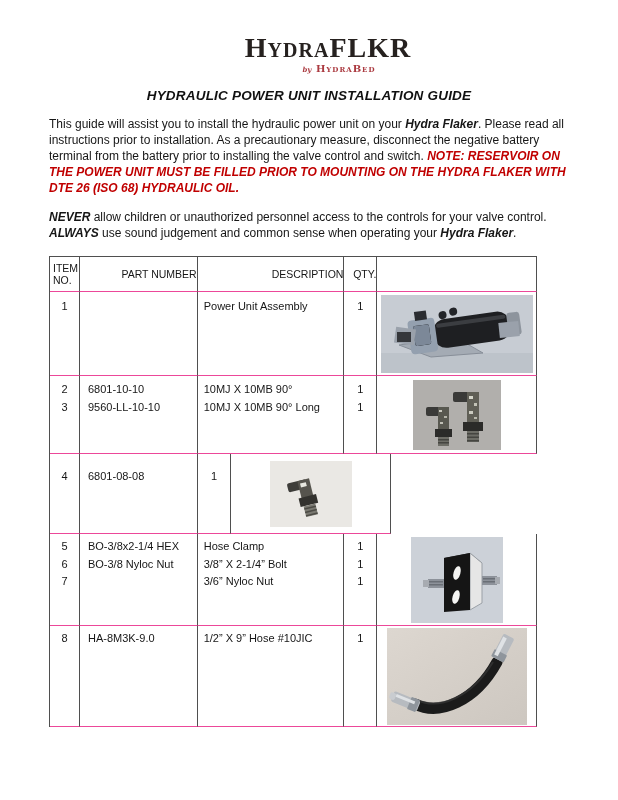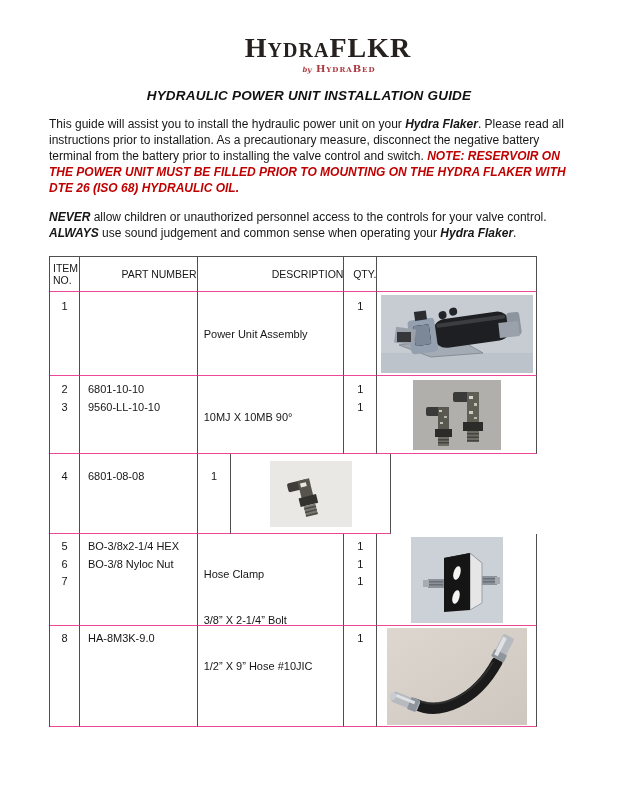--- a/index.html
+++ b/index.html
@@ -38,21 +38,21 @@
   .thead .cell{display:flex;flex-direction:column;justify-content:center;}
   .th{font-size:10.5px;}
   .th.center{text-align:right;}
   .th-item{padding-left:3px;}
   .b1{height:84px;} .b2{height:78px;} .b3{height:80px;} .b4{height:92px;} .b5{height:101px;}
   .b1 .txt{padding-top:6px;} .b2 .txt{padding-top:5px;} .b3 .txt{padding-top:14px;}
   .b4 .txt{padding-top:4px;} .b5 .txt{padding-top:4px;}
   .ln{line-height:17.5px;white-space:nowrap;}
   .c-item .ln,.c-qty .ln{text-align:center;}
   .c-part .ln{padding-left:8px;}
-  .c-desc .ln{padding-left:6px;margin-top:28px;}
+  .c-desc .ln{padding-left:6px;}
   svg{display:block;}
 </style>
 </head>
 <body>
 
 <div class="page">
 
   <header class="logo">
     <div class="logo-main"><span class="logo-hydra">Hydra</span><span>FLKR</span></div>
     <div class="logo-sub"><span class="logo-by">by</span> <span class="logo-bed">HydraBed</span></div>

